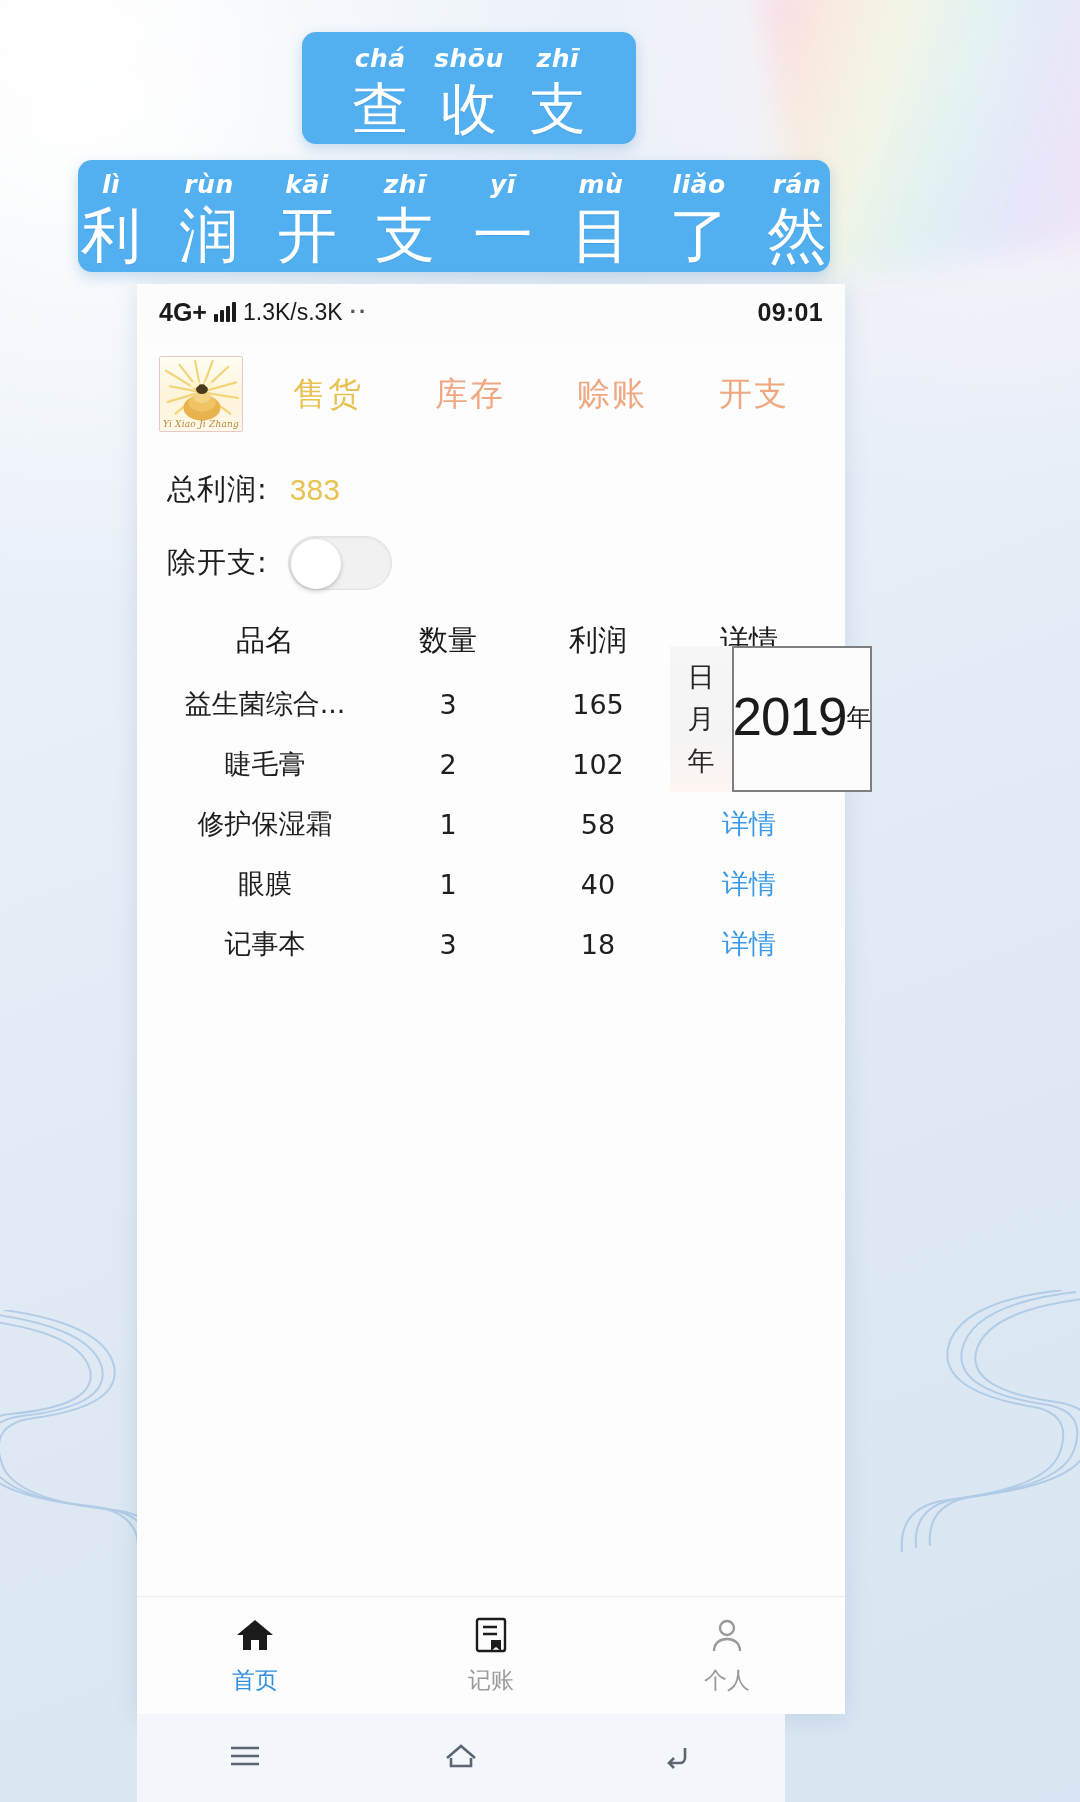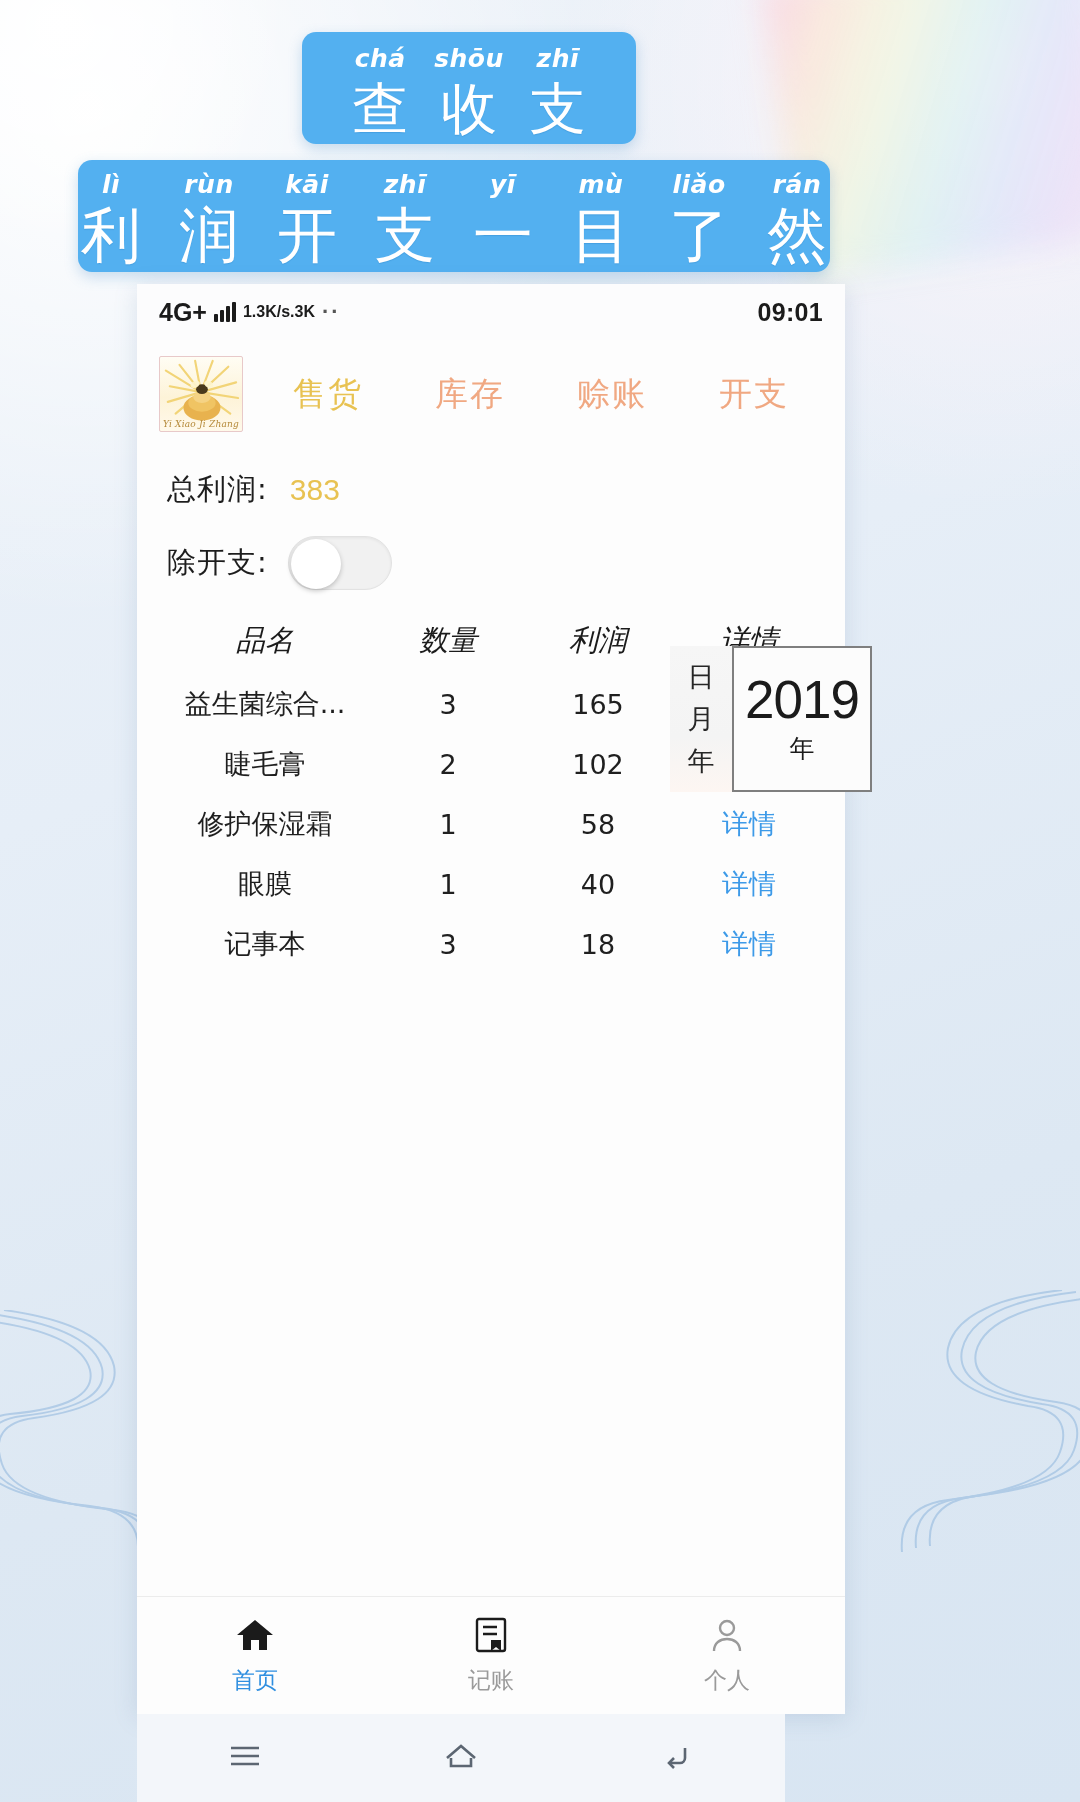--- a/index.html
+++ b/index.html
@@ -85,21 +85,21 @@
     background:#fcfcfd;
     font-size:25px; color:#1b1b1b; font-weight:600;
   }
   .sb-left { display:flex; align-items:center; gap:7px; flex:1; }
   .sb-mid  { flex:0 0 auto; font-weight:600; letter-spacing:.3px; }
   .sb-right{ display:flex; align-items:center; gap:9px; flex:1; justify-content:flex-end; }
   .bars { display:flex; align-items:flex-end; gap:2px; height:20px; }
   .bars i { display:block; width:4px; background:#1b1b1b; border-radius:1px; }
   .bars i:nth-child(1){height:8px}.bars i:nth-child(2){height:12px}
   .bars i:nth-child(3){height:16px}.bars i:nth-child(4){height:20px}
-  .speed { font-size:16px; font-weight:700; }
+  .speed { font-size:23px; font-weight:400; }
   .dots { font-size:22px; letter-spacing:2px; color:#555; }
   .battery {
     width:44px; height:22px; border:2px solid #1b1b1b; border-radius:4px;
     position:relative; padding:2px;
   }
   .battery::after{ content:""; position:absolute; right:-6px; top:6px;
     width:4px; height:8px; background:#1b1b1b; border-radius:0 2px 2px 0; }
   .battery span{ display:block; height:100%; background:#1b1b1b; border-radius:1px; }
 
   
@@ -146,31 +146,31 @@
   .dmy {
     width:62px; display:flex; flex-direction:column;
     justify-content:space-around; align-items:center;
     background:linear-gradient(180deg,#f6f6f6 0%,#f4f4f4 62%,#fdf6f2 100%);
     padding:10px 0; font-size:27px; color:#262626;
     font-family:"DejaVu Sans",sans-serif;
   }
   .dmy span { line-height:1.55; }
   .yearbox {
     width:140px; border:2px solid #7f7f7f; background:#fcfcfc;
-    display:flex; flex-direction:column; align-items:center; justify-content:center;
+    display:flex; flex-direction:row; align-items:center; justify-content:center;
     padding:6px 0 10px;
   }
   .yearbox .yv { font-size:53px; color:#1b1b1b; letter-spacing:-1px; font-weight:400; }
   .yearbox .yu { font-size:25px; color:#1b1b1b; margin-top:2px; font-family:"DejaVu Sans",sans-serif; }
 
   
   .table { margin-top:6px; padding:0 20px; }
   .trow { display:flex; align-items:center; height:60px; }
   .thead .tcell { font-size:29px; color:#1b1b1b; font-family:"DejaVu Sans",sans-serif; }
-  .thead { height:66px;font-style:italic; }
+  .thead { height:66px; }
   .tcell { text-align:center; font-size:27px; color:#1f1f1f; font-family:"DejaVu Sans",sans-serif; }
   .c-name { flex:0 0 216px; }
   .c-qty  { flex:0 0 150px; }
   .c-profit{flex:0 0 150px; }
   .c-detail{flex:1; }
   .detail-link { color:#3d9ae8; font-size:27px; font-family:"DejaVu Sans",sans-serif; }
 
   
   .botnav {
     position:absolute; left:0; right:0; bottom:0; height:118px;

